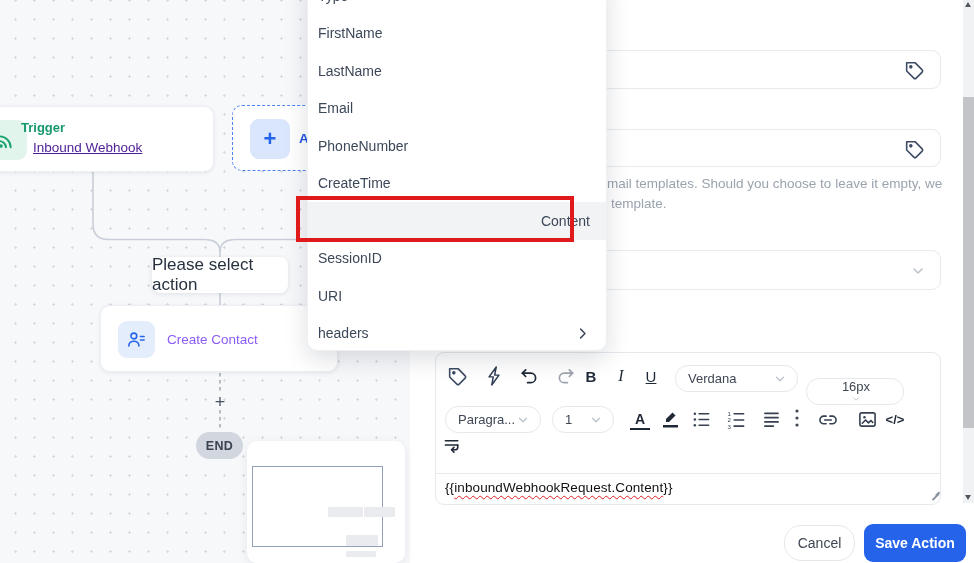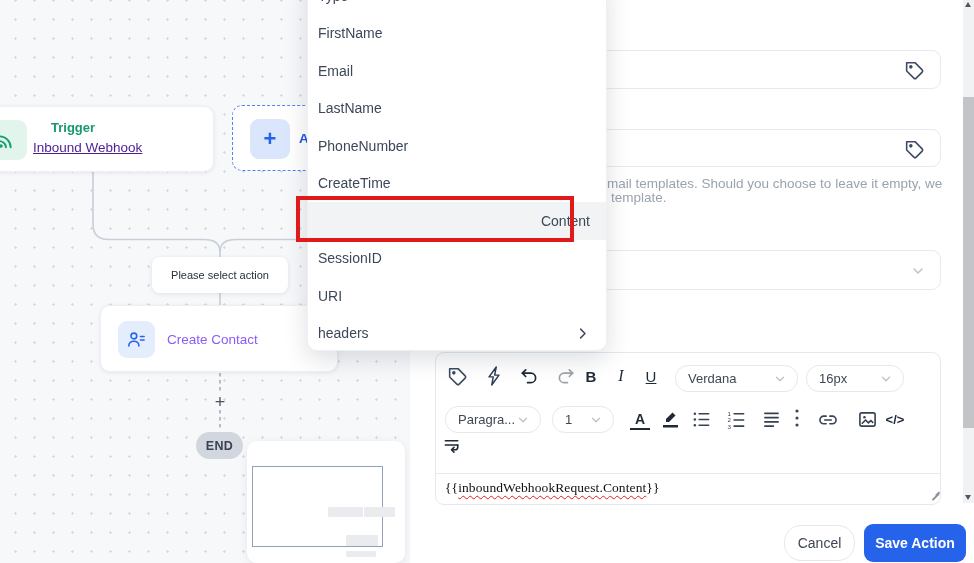--- a/index.html
+++ b/index.html
@@ -12,33 +12,33 @@
     background-color:#f7f8fa;
     background-image:radial-gradient(#d7dade 1.2px, transparent 1.4px);
     background-size:19px 19px; background-position:6px 10px; }
   #connectors { position:absolute; left:0; top:0; z-index:2; }
 
   .node-card { position:absolute; background:#fff; border:1px solid #edeff2; border-radius:10px;
     box-shadow:0 1px 4px rgba(20,30,50,.08); z-index:3; }
   #trigger-card { left:-30px; top:106px; width:244px; height:66px; }
   #trigger-icon-box { position:absolute; left:16px; top:13px; width:40px; height:40px;
     background:#e2f5ec; border-radius:9px; display:flex; align-items:center; justify-content:center; }
-  #trigger-title { position:absolute; left:80px; top:13px; font-size:13px; font-weight:bold; color:#17996c; }
+  #trigger-title { position:absolute; left:50px; top:13px; font-size:13px; font-weight:bold; color:#17996c; }
   #trigger-sub { position:absolute; left:62px; top:33px; font-size:13.5px; color:#4c1d95;text-decoration:underline; }
 
   #add-button { position:absolute; left:232px; top:105px; width:106px; height:66px;
     border:1.5px dashed #4f82f2; border-radius:10px; background:#fff; z-index:3; }
   #add-plus-box { position:absolute; left:17px; top:13px; width:40px; height:40px;
     background:#d9e6fb; border-radius:9px; display:flex; align-items:center; justify-content:center;
     color:#2563eb; font-size:22px; font-weight:bold; line-height:1; }
   #add-label { position:absolute; left:66px; top:25px; font-size:13.5px; font-weight:bold; color:#2456e0; }
 
   #select-action-pill { position:absolute; left:152px; top:257px; width:136px; height:36px;
     background:#fff; border-radius:8px; box-shadow:0 1px 5px rgba(20,30,50,.10); z-index:3;
-    display:flex; align-items:center; justify-content:center; font-size:11px; color:#26303e; }
+    display:flex; align-items:center; justify-content:center; font-size:17px; color:#26303e; }
 
   #create-card { left:100px; top:305px; width:238px; height:67px; }
   #create-icon-box { position:absolute; left:17px; top:15px; width:37px; height:37px;
     background:#e4edfb; border-radius:9px; display:flex; align-items:center; justify-content:center; }
   #create-label { position:absolute; left:66px; top:26px; font-size:13.5px; color:#8b5cf6; }
 
   #connector-plus { position:absolute; left:211px; top:394px; width:18px; height:17px; z-index:3;
     color:#4a5361; font-size:18px; line-height:16px; text-align:center; }
   #end-pill { position:absolute; left:196px; top:432px; width:47px; height:27px; background:#d2d7df;
     border-radius:14px; z-index:3; display:flex; align-items:center; justify-content:center;
@@ -57,21 +57,21 @@
   
   .panel-input { position:absolute; left:437px; width:504px; background:#fff;
     border:1px solid #e8eaee; border-radius:9px; font-size:13.5px; color:#333; padding:0 40px 0 12px; }
   #field-input-1 { top:50px; height:39px; }
   #field-input-2 { top:129px; height:38px; }
   .tag-icon { position:absolute; left:905px; width:20px; height:20px; }
   #tag-icon-1 { top:61px; } #tag-icon-2 { top:140px; }
 
   .helper-line { position:absolute; font-size:13.5px; color:#9aa3ae; }
   #helper-line-1 { left:607px; top:176px; }
-  #helper-line-2 { left:611px; top:190px; }
+  #helper-line-2 { left:611px; top:196px; }
 
   #template-select { position:absolute; left:437px; top:250px; width:504px; height:40px;
     background:#fff; border:1px solid #e8eaee; border-radius:9px; }
   #template-select .chev { position:absolute; right:14px; top:12px; }
 
   
   #editor { position:absolute; left:435px; top:352px; width:506px; height:153px;
     border:1px solid #e5e8ed; border-radius:9px; background:#fff; }
   .tb { position:absolute; display:flex; align-items:center; justify-content:center; color:#1f2937; }
   .tb-text { font-size:15px; }
@@ -80,37 +80,37 @@
   #tb-undo   { left:82px;  top:14px; width:22px; height:18px; }
   #tb-redo   { left:119px; top:14px; width:22px; height:18px; }
   #tb-bold   { left:146px; top:13px; width:18px; height:20px; font-weight:bold; }
   #tb-italic { left:178px; top:13px; width:14px; height:20px; font-style:italic;
                font-family:"Liberation Serif", serif; font-size:16px; }
   #tb-underline { left:206px; top:13px; width:18px; height:20px; text-decoration:underline; }
   .mini-select { position:absolute; height:27px; border:1px solid #e6e8ec; border-radius:13px;
     background:#fff; display:flex; align-items:center; justify-content:space-between;
     padding:0 10px 0 12px; font-size:13px; color:#3f4754; }
   #sel-font { left:239px; top:12px; width:123px; }
-  #sel-size { left:370px; top:12px; width:98px; }
+  #sel-size { left:370px; top:25px; width:98px;flex-direction:column; }
   #sel-paragraph { left:9px;  top:53px; width:96px; }
   #sel-lineheight { left:116px; top:53px; width:62px; }
   #tb-color  { left:194px; top:56px; width:20px; height:21px; font-weight:bold; font-size:14px;
                border-bottom:2.5px solid #1f2937; }
   #tb-marker { left:225px; top:54px; width:20px; height:23px; }
   #tb-ul     { left:255px; top:56px; width:20px; height:20px; }
   #tb-ol     { left:290px; top:56px; width:20px; height:20px; }
   #tb-align  { left:325px; top:56px; width:20px; height:20px; }
   #tb-kebab  { left:356px; top:54px; width:10px; height:22px; }
   #tb-link   { left:381px; top:56px; width:22px; height:20px; }
   #tb-image  { left:421px; top:56px; width:20px; height:20px; }
   #tb-code   { left:445px; top:56px; width:28px; height:20px; font-size:13px; font-weight:bold; }
   #tb-wrap   { left:6px;  top:84px; width:20px; height:18px; }
   #editor-divider { position:absolute; left:0; top:120px; width:504px; border-top:1px solid #e7e9ed; }
   #editor-content { position:absolute; left:9px; top:127px; font-size:13.5px; color:#111;
-    font-family:Liberation Serif, serif; letter-spacing:.1px; white-space:nowrap; }
+    font-family:Liberation Sans, sans-serif; letter-spacing:.1px; white-space:nowrap; }
   .wavy { text-decoration:underline wavy #e02020; text-decoration-thickness:1px; text-underline-offset:3px; }
   #resize-grip { position:absolute; left:495px; top:137px; width:9px; height:9px; }
   #resize-grip span { position:absolute; background:#8b93a0; height:1.5px; }
   #resize-grip .g1 { width:9px; right:0; top:6px; transform:rotate(-45deg); }
   #resize-grip .g2 { width:5px; right:0; top:3px; transform:rotate(-45deg); }
 
   
   #cancel-btn { position:absolute; left:784px; top:525px; width:71px; height:36px; background:#fff;
     border:1px solid #e5e7eb; border-radius:17px; font-size:14px; color:#3f4754;
     display:flex; align-items:center; justify-content:center; cursor:pointer; }
@@ -340,24 +340,24 @@
   <div id="save-btn">Save Action</div>
 
   <div id="field-dropdown">
     <div class="dd-item">
         <span>Type</span>
       </div>
     <div class="dd-item">
         <span>FirstName</span>
       </div>
     <div class="dd-item">
+        <span>LastName</span>
+      </div>
+    <div class="dd-item">
         <span>Email</span>
-      </div>
-    <div class="dd-item">
-        <span>LastName</span>
       </div>
     <div class="dd-item">
         <span>PhoneNumber</span>
       </div>
     <div class="dd-item">
         <span>CreateTime</span>
       </div>
     <div class="dd-item active">
         <span>Content</span>
       </div>

